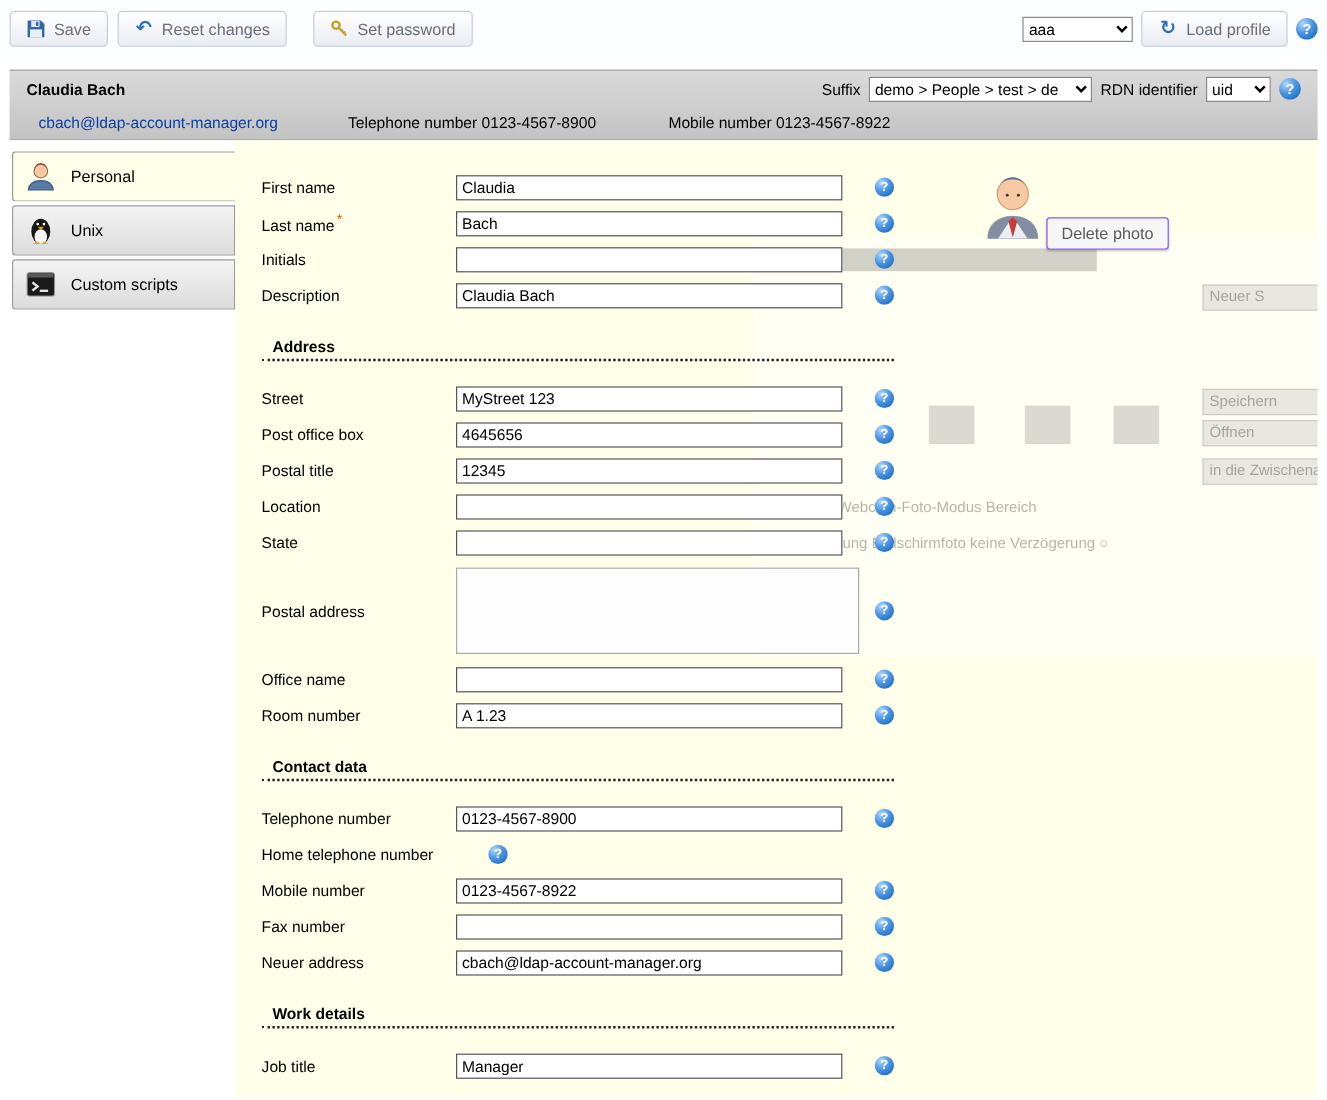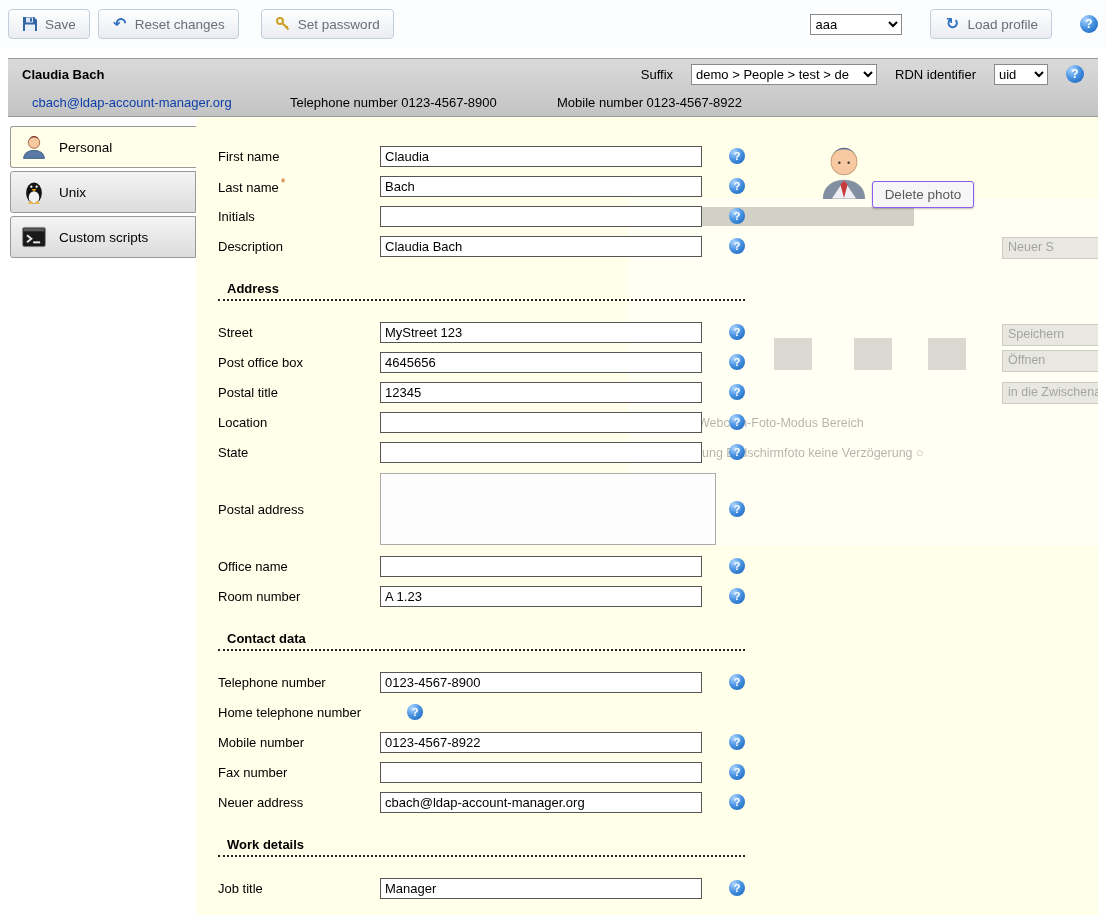--- a/index.html
+++ b/index.html
@@ -6,30 +6,30 @@
   body { margin:0; font-family:"Liberation Sans","DejaVu Sans",sans-serif; font-size:13px; color:#000; background:#fff; }
   .page { width:1106px; height:917px; overflow:hidden; position:relative; background:#fff; }
 
   
   .toolbar { display:flex; align-items:center; padding:9px 8px; gap:8px; background:#fcfdff; }
   .btn { display:inline-flex; align-items:center; gap:7px; padding:6px 13px; background:linear-gradient(#ffffff,#e9ecf2);
          border:1px solid #c3cedd; border-radius:4px; color:#696e78; font-size:13.5px; cursor:pointer; font-family:inherit; }
   .bicon { display:inline-flex; width:16px; height:16px; align-items:center; justify-content:center; }
   .glyph-blue { color:#2f6fc0; font-size:16px; font-weight:bold; line-height:1; }
   .btn-setpw { margin-left:14px; }
-  .toolbar-right { margin-left:auto; display:flex; align-items:center; gap:28px; }
+  .toolbar-right { margin-left:auto; display:flex; align-items:center; gap:7px; }
   select { font-family:inherit; font-size:13px; border:1px solid #8a8a8a; background:#fff; height:21px; }
   .profile-select { width:92px; }
 
   
   .header { margin:10px 8px 0; border-top:1px solid #9a9a9a; border-bottom:1px solid #9a9a9a;
             background:linear-gradient(#dadada,#c3c3c3); }
   .header-row1 { display:flex; align-items:center; height:30px; padding:0 14px; }
   .header-title { font-weight:bold; }
-  .header-row1-right { margin-left:auto; display:flex; align-items:center; gap:18px; }
+  .header-row1-right { margin-left:auto; display:flex; align-items:center; gap:7px; }
   .suffix-select { width:186px; }
   .rdn-select { width:54px; }
   .header-row2 { display:flex; align-items:center; height:27px; padding:0 14px 0 24px; }
   .email-link { color:#0b3ea8; cursor:pointer; width:258px; flex:none; }
   .h2-phone { width:267px; flex:none; }
 
   
   .content { display:flex; height:798px; margin:0 8px; background:#fff; }
   .sidebar { width:188px; flex:none; background:#fff; padding-top:9px; }
   .tab { display:flex; align-items:center; gap:10px; height:42px; width:calc(100% - 2px); margin:0 0 3px 2px;

